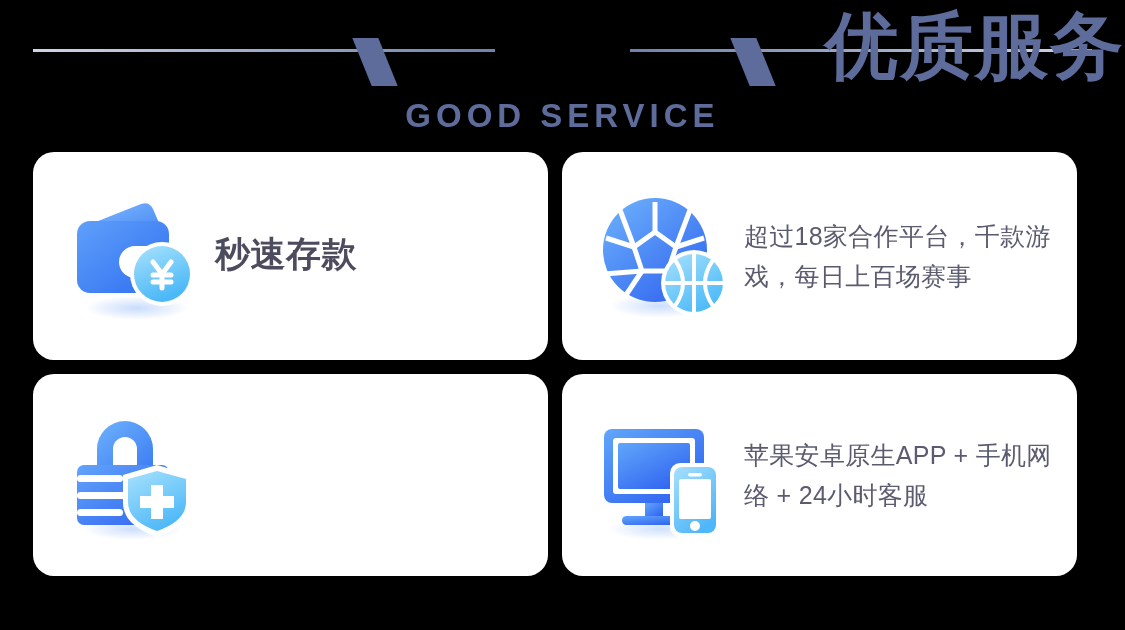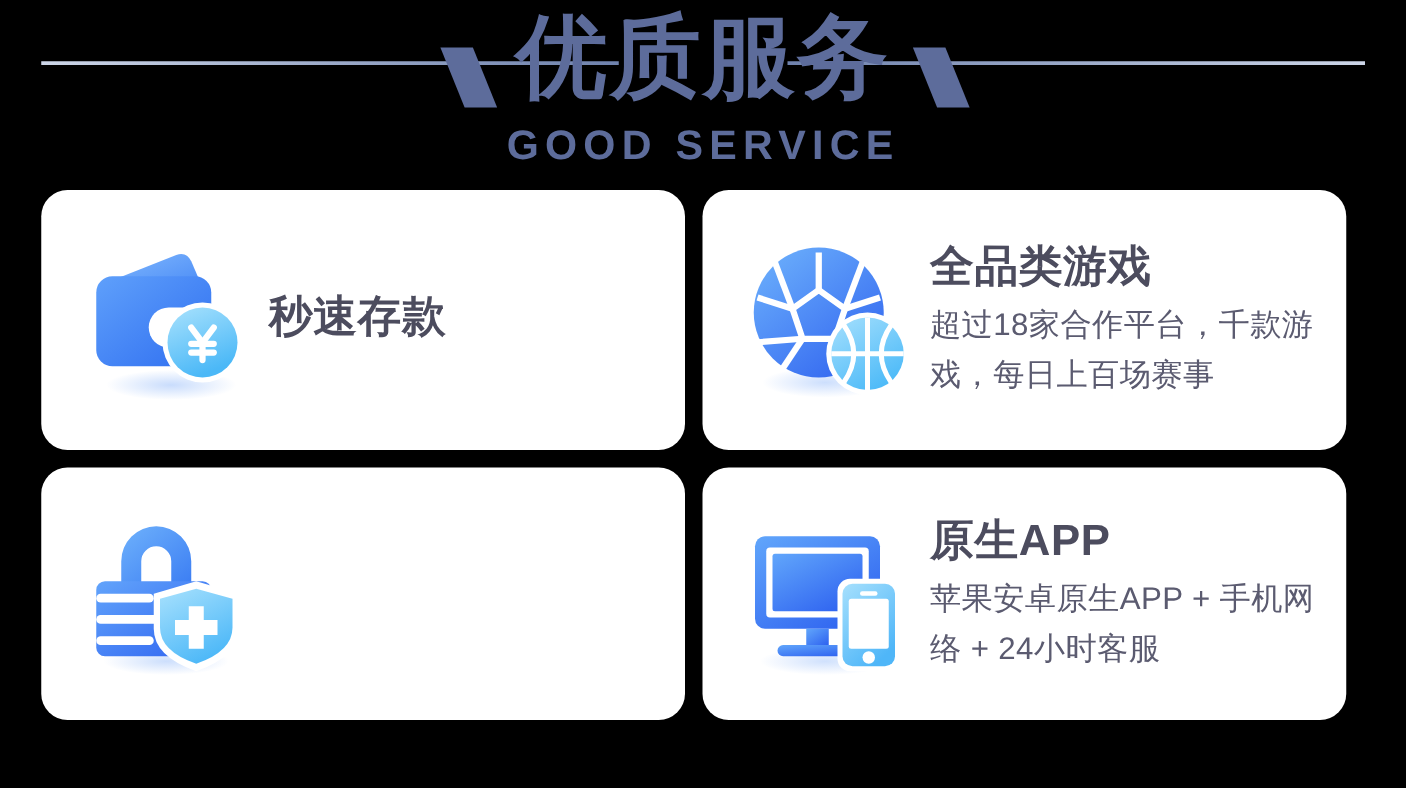--- a/index.html
+++ b/index.html
@@ -20,21 +20,21 @@
   .rule-right { right:33px; width:462px;
     background:linear-gradient(to left,#cdd6e8 0%,#97a6c6 55%,#6f82ad 100%); }
 
   .slash { position:absolute; top:38px; width:26px; height:48px;
            background:#5d6c9b; }
   .slash-left  { left:362px; transform:skewX(22deg); }
   .slash-right { left:740px; transform:skewX(22deg); }
 
   .title-cn {
     position:absolute; left:0; right:0; top:4px;
-    text-align:center;
+    text-align:right;
     font-size:73px; line-height:84px; font-weight:bold;
     letter-spacing:2px;
     color:#5d6c9b;
   }
   .title-en {
     position:absolute; left:0; right:0; top:97px;
     text-align:center;
     font-size:33px; line-height:38px; font-weight:bold;
     letter-spacing:5px;
     color:#5d6c9b;
@@ -170,21 +170,20 @@
           <circle cx="98" cy="93" r="29" fill="url(#s-bsk)"></circle>
           <g fill="none" stroke="#ffffff" stroke-width="4">
             <path d="M98 64 L98 122"></path>
             <path d="M69 93 L127 93"></path>
             <path d="M79 70 Q95 93 79 116"></path>
             <path d="M117 70 Q101 93 117 116"></path>
           </g>
         </svg>
       </div>
       <div class="card-text">
-        <div class="card-title">全品类游戏</div>
         <div class="card-desc two-line">超过18家合作平台，千款游戏，每日上百场赛事</div>
       </div>
     </div>
 
     <div class="card">
       <div class="icon-wrap">
         <svg viewBox="0 0 132 132" xmlns="http://www.w3.org/2000/svg">
           <defs>
             <linearGradient id="l-body" x1="0" y1="0" x2="1" y2="1">
               <stop offset="0" stop-color="#62a4fb"></stop>
@@ -244,19 +243,18 @@
           <rect x="49" y="94" width="18" height="15" fill="url(#m-body)"></rect>
           <rect x="26" y="107" width="64" height="9" rx="4.5" fill="url(#m-body)"></rect>
           <rect x="74" y="54" width="50" height="74" rx="10" fill="#ffffff"></rect>
           <rect x="78" y="58" width="42" height="66" rx="8" fill="url(#m-phone)"></rect>
           <rect x="83" y="70" width="32" height="40" rx="2" fill="#ffffff"></rect>
           <rect x="92" y="64" width="14" height="3.5" rx="1.75" fill="#ffffff"></rect>
           <circle cx="99" cy="117" r="5" fill="#ffffff"></circle>
         </svg>
       </div>
       <div class="card-text">
-        <div class="card-title">原生APP</div>
         <div class="card-desc two-line">苹果安卓原生APP + 手机网络 + 24小时客服</div>
       </div>
     </div>
 
   </div>
 </div>
 
 </body></html>

